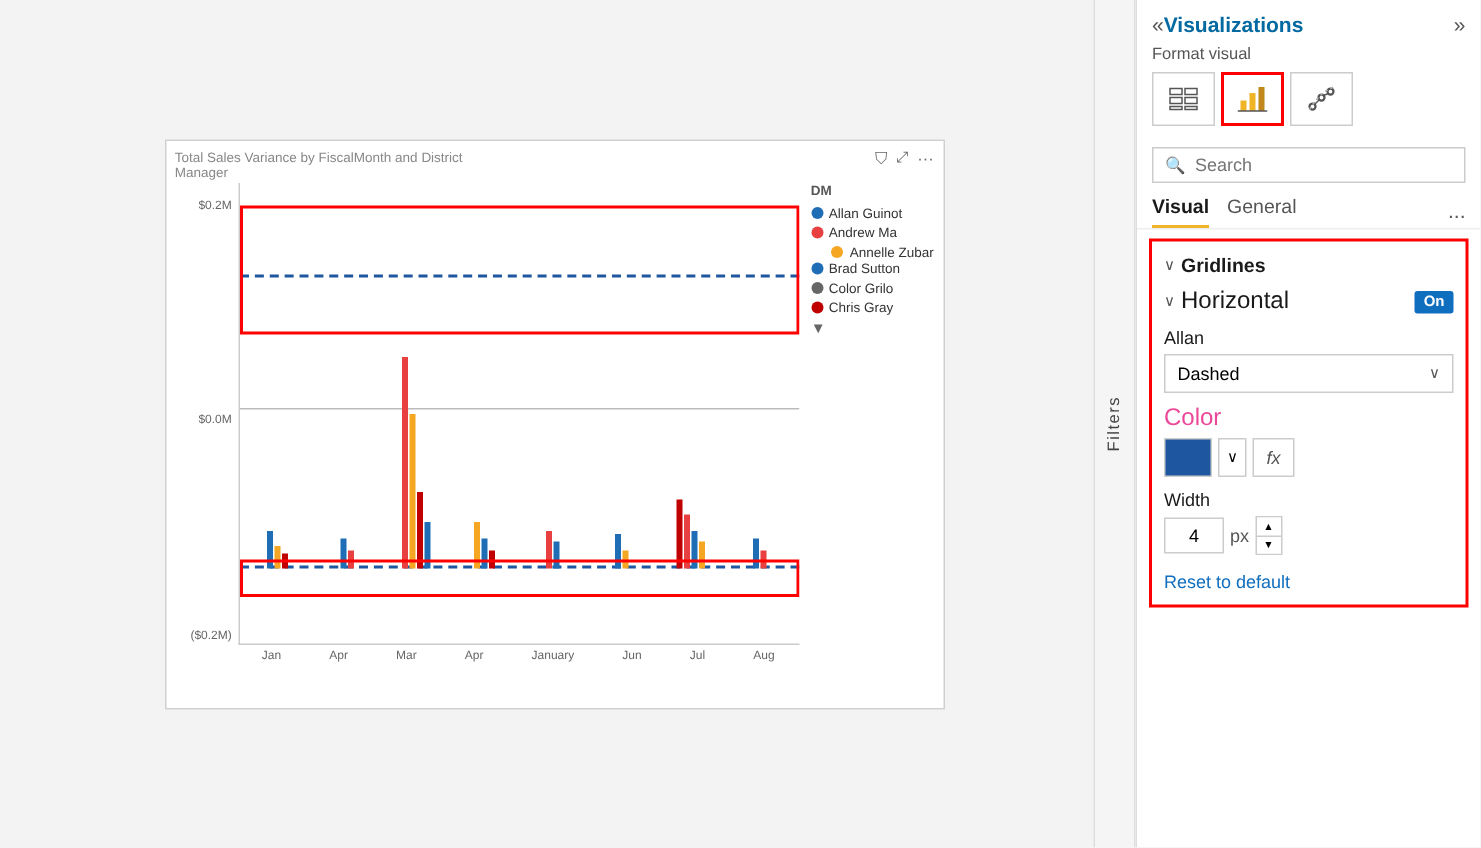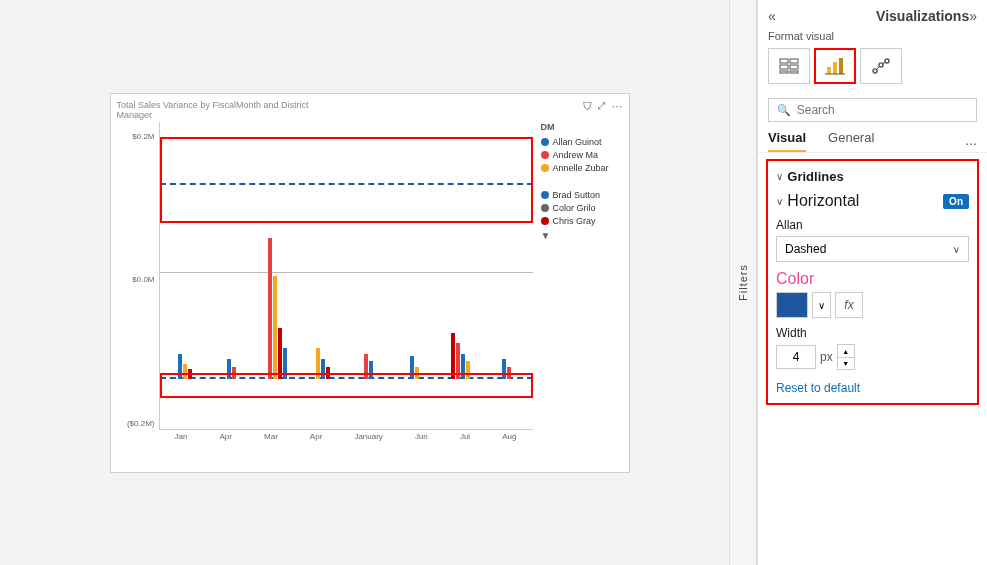--- a/index.html
+++ b/index.html
@@ -117,21 +117,21 @@
         <div style="width:90px; padding-left:8px; font-size:9px; color:#333;">
           <div style="font-weight:bold; margin-bottom:5px; color:#555; font-size:9px;">DM</div>
           <div style="display:flex; align-items:center; gap:4px; margin-bottom:3px;">
             <div style="width:8px; height:8px; border-radius:50%; background:#1f6eb5; flex-shrink:0;"></div>
             <span>Allan Guinot</span>
           </div>
           <div style="display:flex; align-items:center; gap:4px; margin-bottom:3px;">
             <div style="width:8px; height:8px; border-radius:50%; background:#e84040; flex-shrink:0;"></div>
             <span>Andrew Ma</span>
           </div>
-          <div style="display:flex; align-items:center; gap:4px; margin-bottom:17px;">
+          <div style="display:flex; align-items:center; gap:4px; margin-bottom:1px;justify-content:flex-end;">
             <div style="width:8px; height:8px; border-radius:50%; background:#f5a623; flex-shrink:0;"></div>
             <span>Annelle Zubar</span>
           </div>
           <div style="display:flex; align-items:center; gap:4px; margin-bottom:3px;">
             <div style="width:8px; height:8px; border-radius:50%; background:#1f6eb5; flex-shrink:0;"></div>
             <span>Brad Sutton</span>
           </div>
           <div style="display:flex; align-items:center; gap:4px; margin-bottom:3px;">
             <div style="width:8px; height:8px; border-radius:50%; background:#666; flex-shrink:0;"></div>
             <span>Color Grilo</span>
@@ -148,21 +148,21 @@
   </div>
 
   <div style="width:28px; background:#f5f5f5; border-left:1px solid #ddd; border-right:1px solid #ddd; display:flex; align-items:center; justify-content:center;">
     <span style="writing-mode:vertical-rl; transform:rotate(180deg); font-size:11px; color:#444; letter-spacing:1px;">Filters</span>
   </div>
 
   <div style="width:230px; background:white; border-left:1px solid #ddd; display:flex; flex-direction:column; height:100%;">
 
     <div style="display:flex; justify-content:space-between; align-items:center; padding:8px 10px 6px 10px;">
       <span style="font-size:14px; color:#555; cursor:pointer;">«</span>
-      <span style="font-size:14px; font-weight:600; color:#404040; flex:1; text-align:right;">Visualizations</span>
+      <span style="font-size:14px; font-weight:600; color:#0369a1; flex:1; text-align:left;">Visualizations</span>
       <span style="font-size:14px; color:#555; cursor:pointer;">»</span>
     </div>
 
     <div style="padding:0 10px 8px 10px;">
       <div style="font-size:11px; color:#555; margin-bottom:6px;">Format visual</div>
       <div style="display:flex; gap:4px; align-items:center;">
 
         <div style="width:42px; height:36px; border:1px solid #ccc; background:white; display:flex; align-items:center; justify-content:center; cursor:pointer;">
           <svg width="20" height="16" viewBox="0 0 20 16">
             <rect x="1" y="1" width="8" height="4" fill="none" stroke="#555" stroke-width="1"></rect>
@@ -196,21 +196,21 @@
       </div>
     </div>
 
     <div style="padding:6px 10px;">
       <div style="display:flex; align-items:center; border:1px solid #ccc; padding:4px 8px; gap:6px; background:white;">
         <span style="color:#666; font-size:11px;">🔍</span>
         <input type="text" style="border: none; outline: none; font-size: 12px; width: 100%; color: rgb(51, 51, 51);" placeholder="Search">
       </div>
     </div>
 
-    <div style="display:flex; align-items:center; padding:2px 10px 0 10px; border-bottom:1px solid #eee; gap:22px;">
+    <div style="display:flex; align-items:center; padding:2px 10px 0 10px; border-bottom:1px solid #eee; gap:12px;">
       <div style="font-size:13px; color:#1a1a1a; padding-bottom:5px; cursor:pointer; border-bottom:2.5px solid #f0b429; font-weight:600;">Visual</div>
       <div style="font-size:13px; color:#555; padding-bottom:5px; cursor:pointer; border-bottom:2px solid transparent;">General</div>
       <div style="margin-left:auto; color:#555; cursor:pointer; font-size:14px; padding-bottom:3px;">...</div>
     </div>
 
     <div style="flex:1; overflow-y:auto; padding:6px 8px;">
       <div style="border:2px solid red; padding:8px;">
 
         <div style="display:flex; align-items:center; gap:4px; margin-bottom:8px;">
           <span style="font-size:10px; color:#555;">∨</span>

